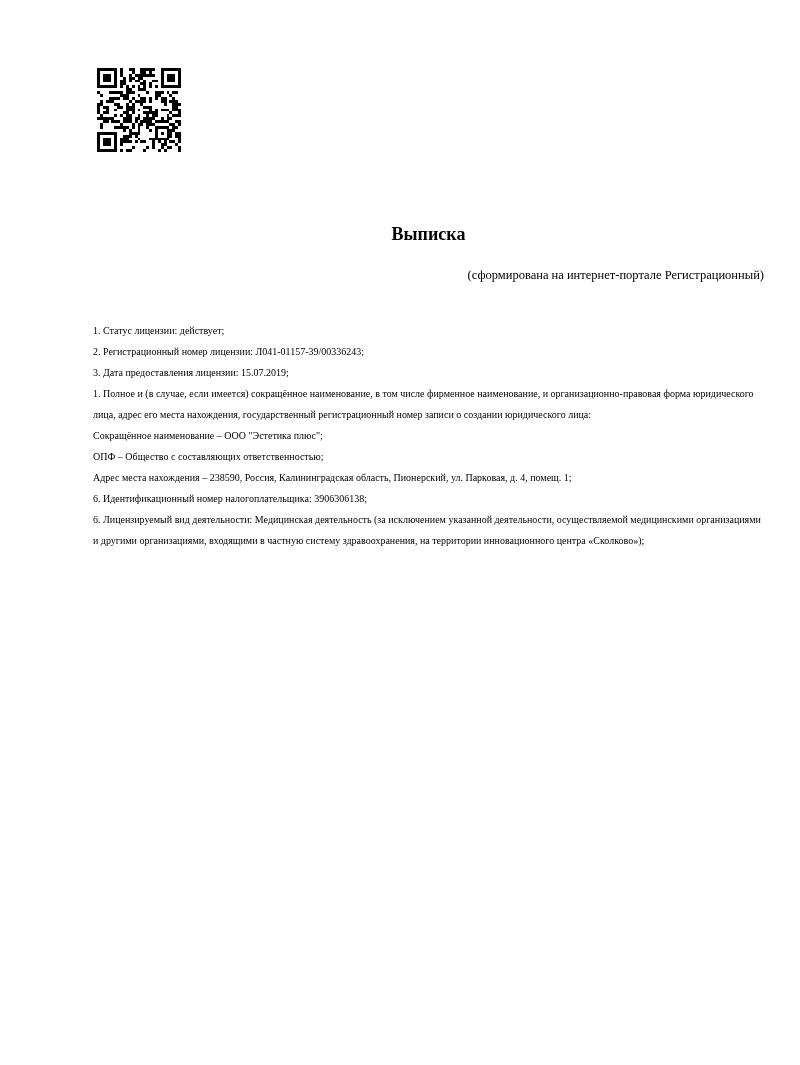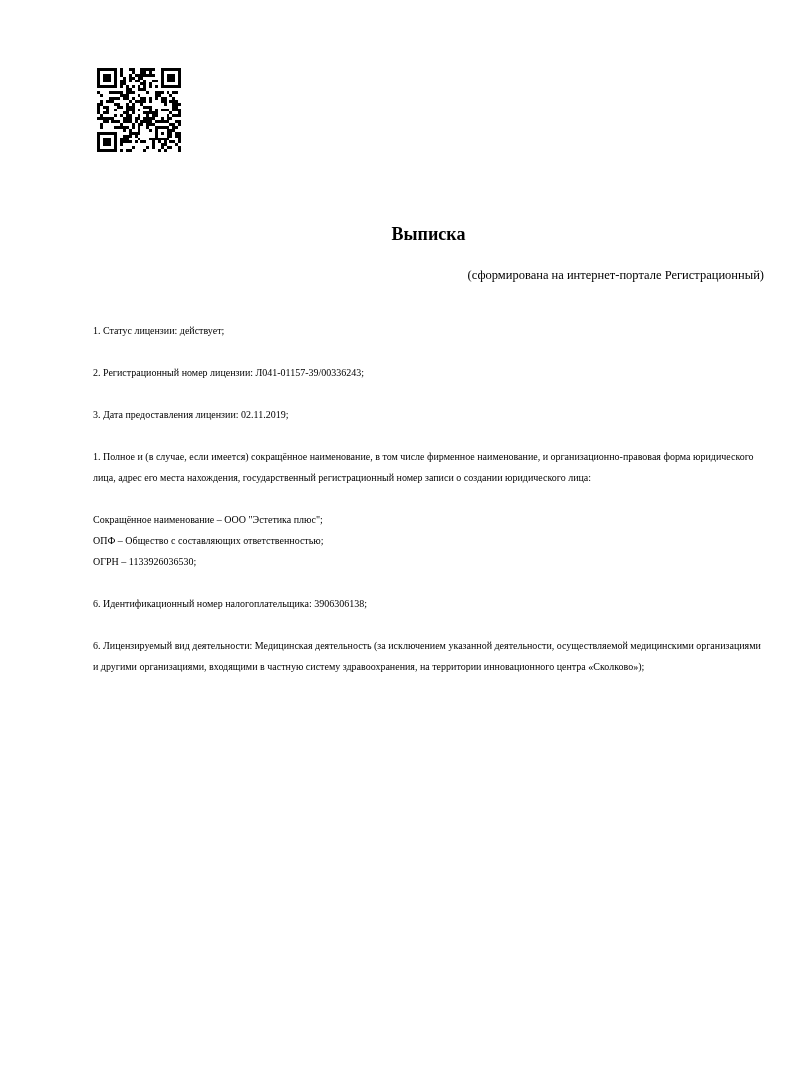--- a/index.html
+++ b/index.html
@@ -39,21 +39,20 @@
     margin-top: 21px;
     text-align: right;
     font-size: 12.5px;
     line-height: 15px;
   }
   .body-text {
     font-size: 10px;
     line-height: 21px;
   }
   .para {
-    margin-top: 21px;
   }
   .para.first {
     margin-top: 37px;
   }
   .nb-line {
     
   }
 </style>
 </head>
 <body>
@@ -470,26 +469,26 @@
 
   <div class="title">
     <div>Выписка</div>
   </div>
 
   <div class="subtitle">(сформирована на интернет-портале Регистрационный)</div>
 
   <div class="body-text">
     <div class="para first">1. Статус лицензии: действует;</div>
     <div class="para">2. Регистрационный номер лицензии: Л041-01157-39/00336243;</div>
-    <div class="para">3. Дата предоставления лицензии: 02.11.2019;</div>
+    <div class="para">3. Дата предоставления лицензии: 15.07.2019;</div>
     <div class="para">1. Полное и (в случае, если имеется) сокращённое наименование, в том числе фирменное наименование, и организационно-правовая форма юридического лица, адрес его места нахождения, государственный регистрационный номер записи о создании юридического лица:</div>
 
     <div class="para">
       <div class="nb-line">Сокращённое наименование – ООО "Эстетика плюс";</div>
       <div class="nb-line">ОПФ – Общество с составляющих ответственностью;</div>
-      <div class="nb-line">ОГРН – 1133926036530;</div>
+      <div class="nb-line">Адрес места нахождения – 238590, Россия, Калининградская область, Пионерский, ул. Парковая, д. 4, помещ. 1;</div>
     </div>
 
     <div class="para">6. Идентификационный номер налогоплательщика: 3906306138;</div>
     <div class="para">6. Лицензируемый вид деятельности: Медицинская деятельность (за исключением указанной деятельности, осуществляемой медицинскими организациями и другими организациями, входящими в частную систему здравоохранения, на территории инновационного центра «Сколково»);</div>
   </div>
 
 </div>
 
 </body></html>

